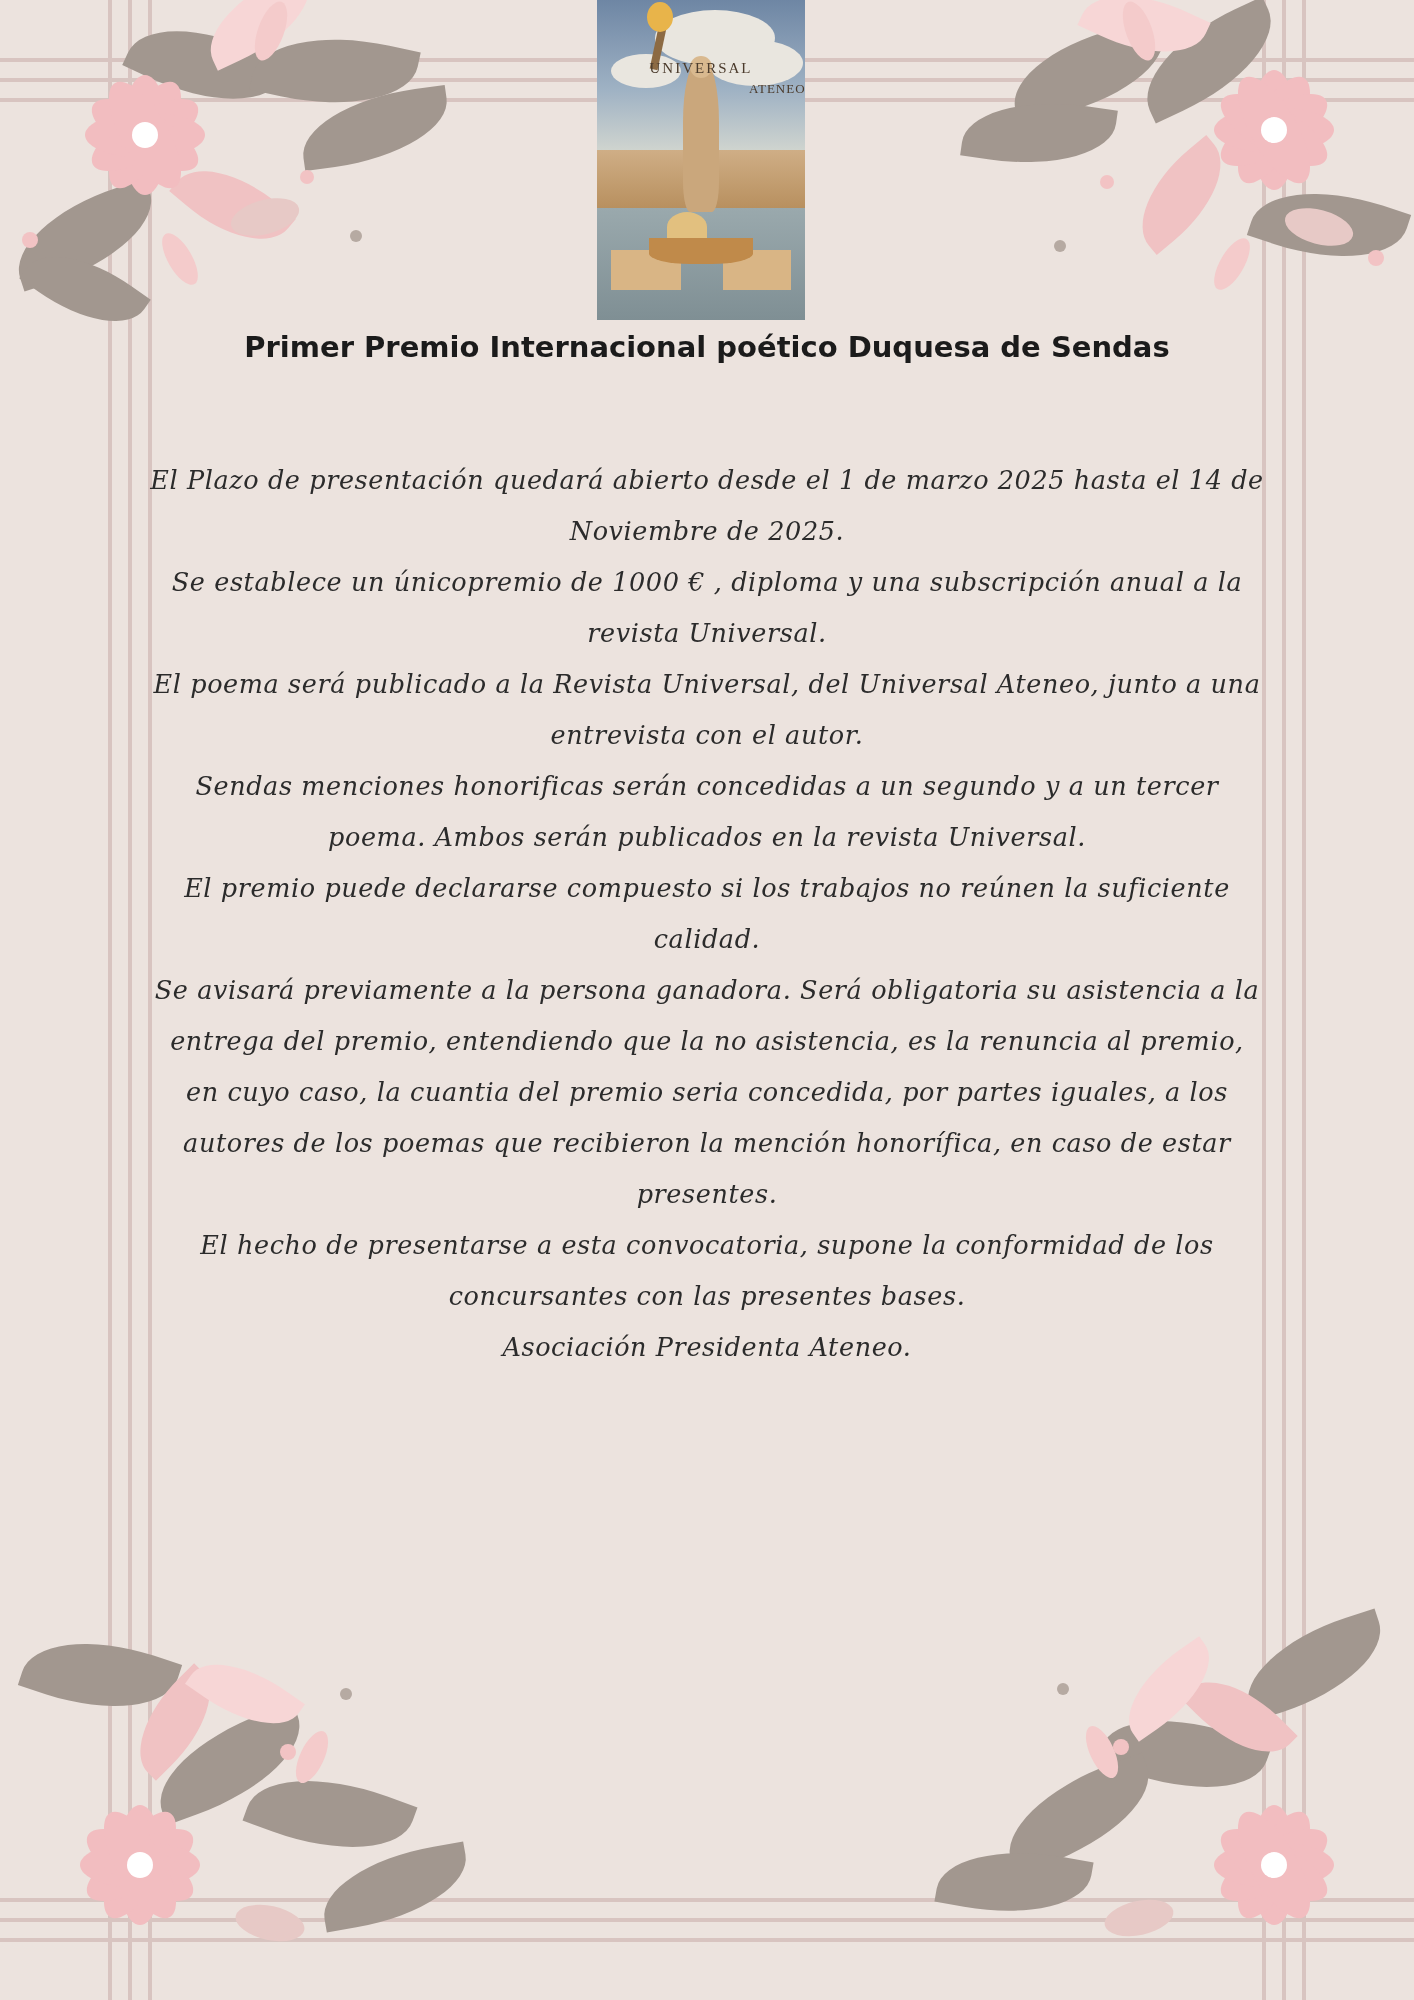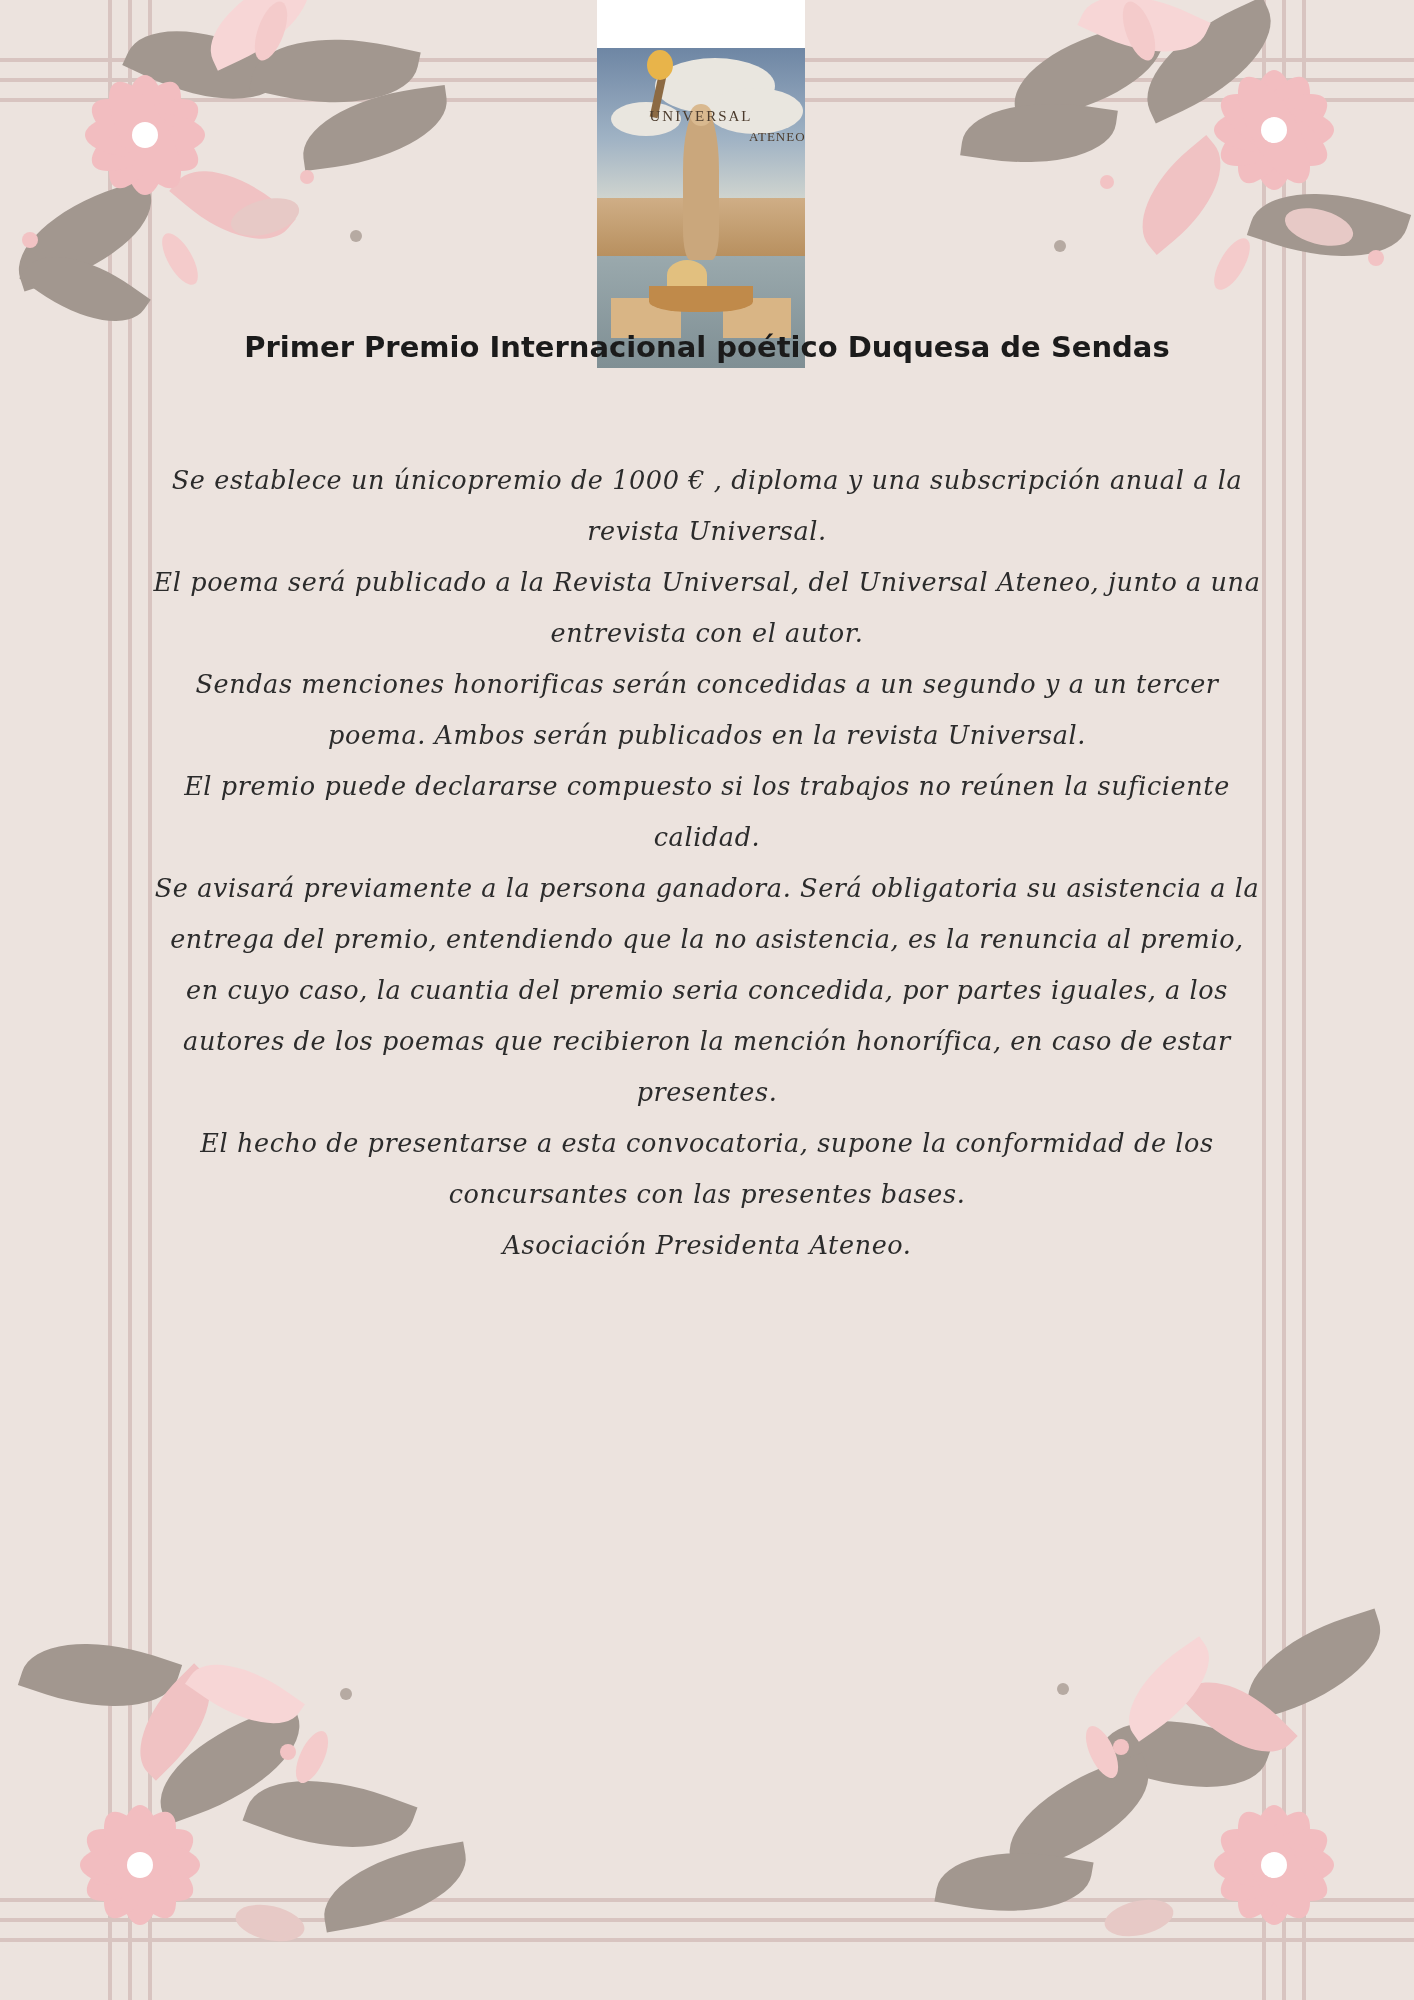--- a/index.html
+++ b/index.html
@@ -92,21 +92,20 @@
     z-index: 6;
     display: flex;
     align-items: flex-start;
     justify-content: center;
   }
   .emblem-art {
     position: relative;
     width: 208px;
     height: 320px;
     overflow: hidden;
-    margin-top: 48px;
   }
   .emb-sky {
     position: absolute;
     left: 0; top: 0; right: 0; height: 150px;
     background: linear-gradient(#6e86a4, #9fb2c4 60%, #cfd4cf);
   }
   .emb-cloud {
     position: absolute;
     border-radius: 50%;
     background: #e9e6df;
@@ -387,20 +386,21 @@
       <div class="emb-sail"></div>
       <div class="emb-boat"></div>
       <div class="emb-word">UNIVERSAL</div>
       <div class="emb-word2">ATENEO</div>
     </div>
   </div>
 
   <div class="title">Primer Premio Internacional poético Duquesa de Sendas</div>
 
   <div class="body-text">
+    <p>El Plazo de presentación quedará abierto desde el 1 de marzo 2025 hasta el 14 de Noviembre de 2025.</p>
     <p>Se establece un únicopremio de 1000 € , diploma y una subscripción anual a la revista Universal.</p>
     <p>El poema será publicado a la Revista Universal, del Universal Ateneo, junto a una entrevista con el autor.</p>
     <p>Sendas menciones honorificas serán concedidas a un segundo y a un tercer poema. Ambos serán publicados en la revista Universal.</p>
     <p>El premio puede declararse compuesto si los trabajos no reúnen la suficiente calidad.</p>
     <p>Se avisará previamente a la persona ganadora. Será obligatoria su asistencia a la entrega del premio, entendiendo que la no asistencia, es la renuncia al premio, en cuyo caso, la cuantia del premio seria concedida, por partes iguales, a los autores de los poemas que recibieron la mención honorífica, en caso de estar presentes.</p>
     <p>El hecho de presentarse a esta convocatoria, supone la conformidad de los concursantes con las presentes bases.</p>
     <p>Asociación Presidenta Ateneo.</p>
   </div>
 
 </div>

